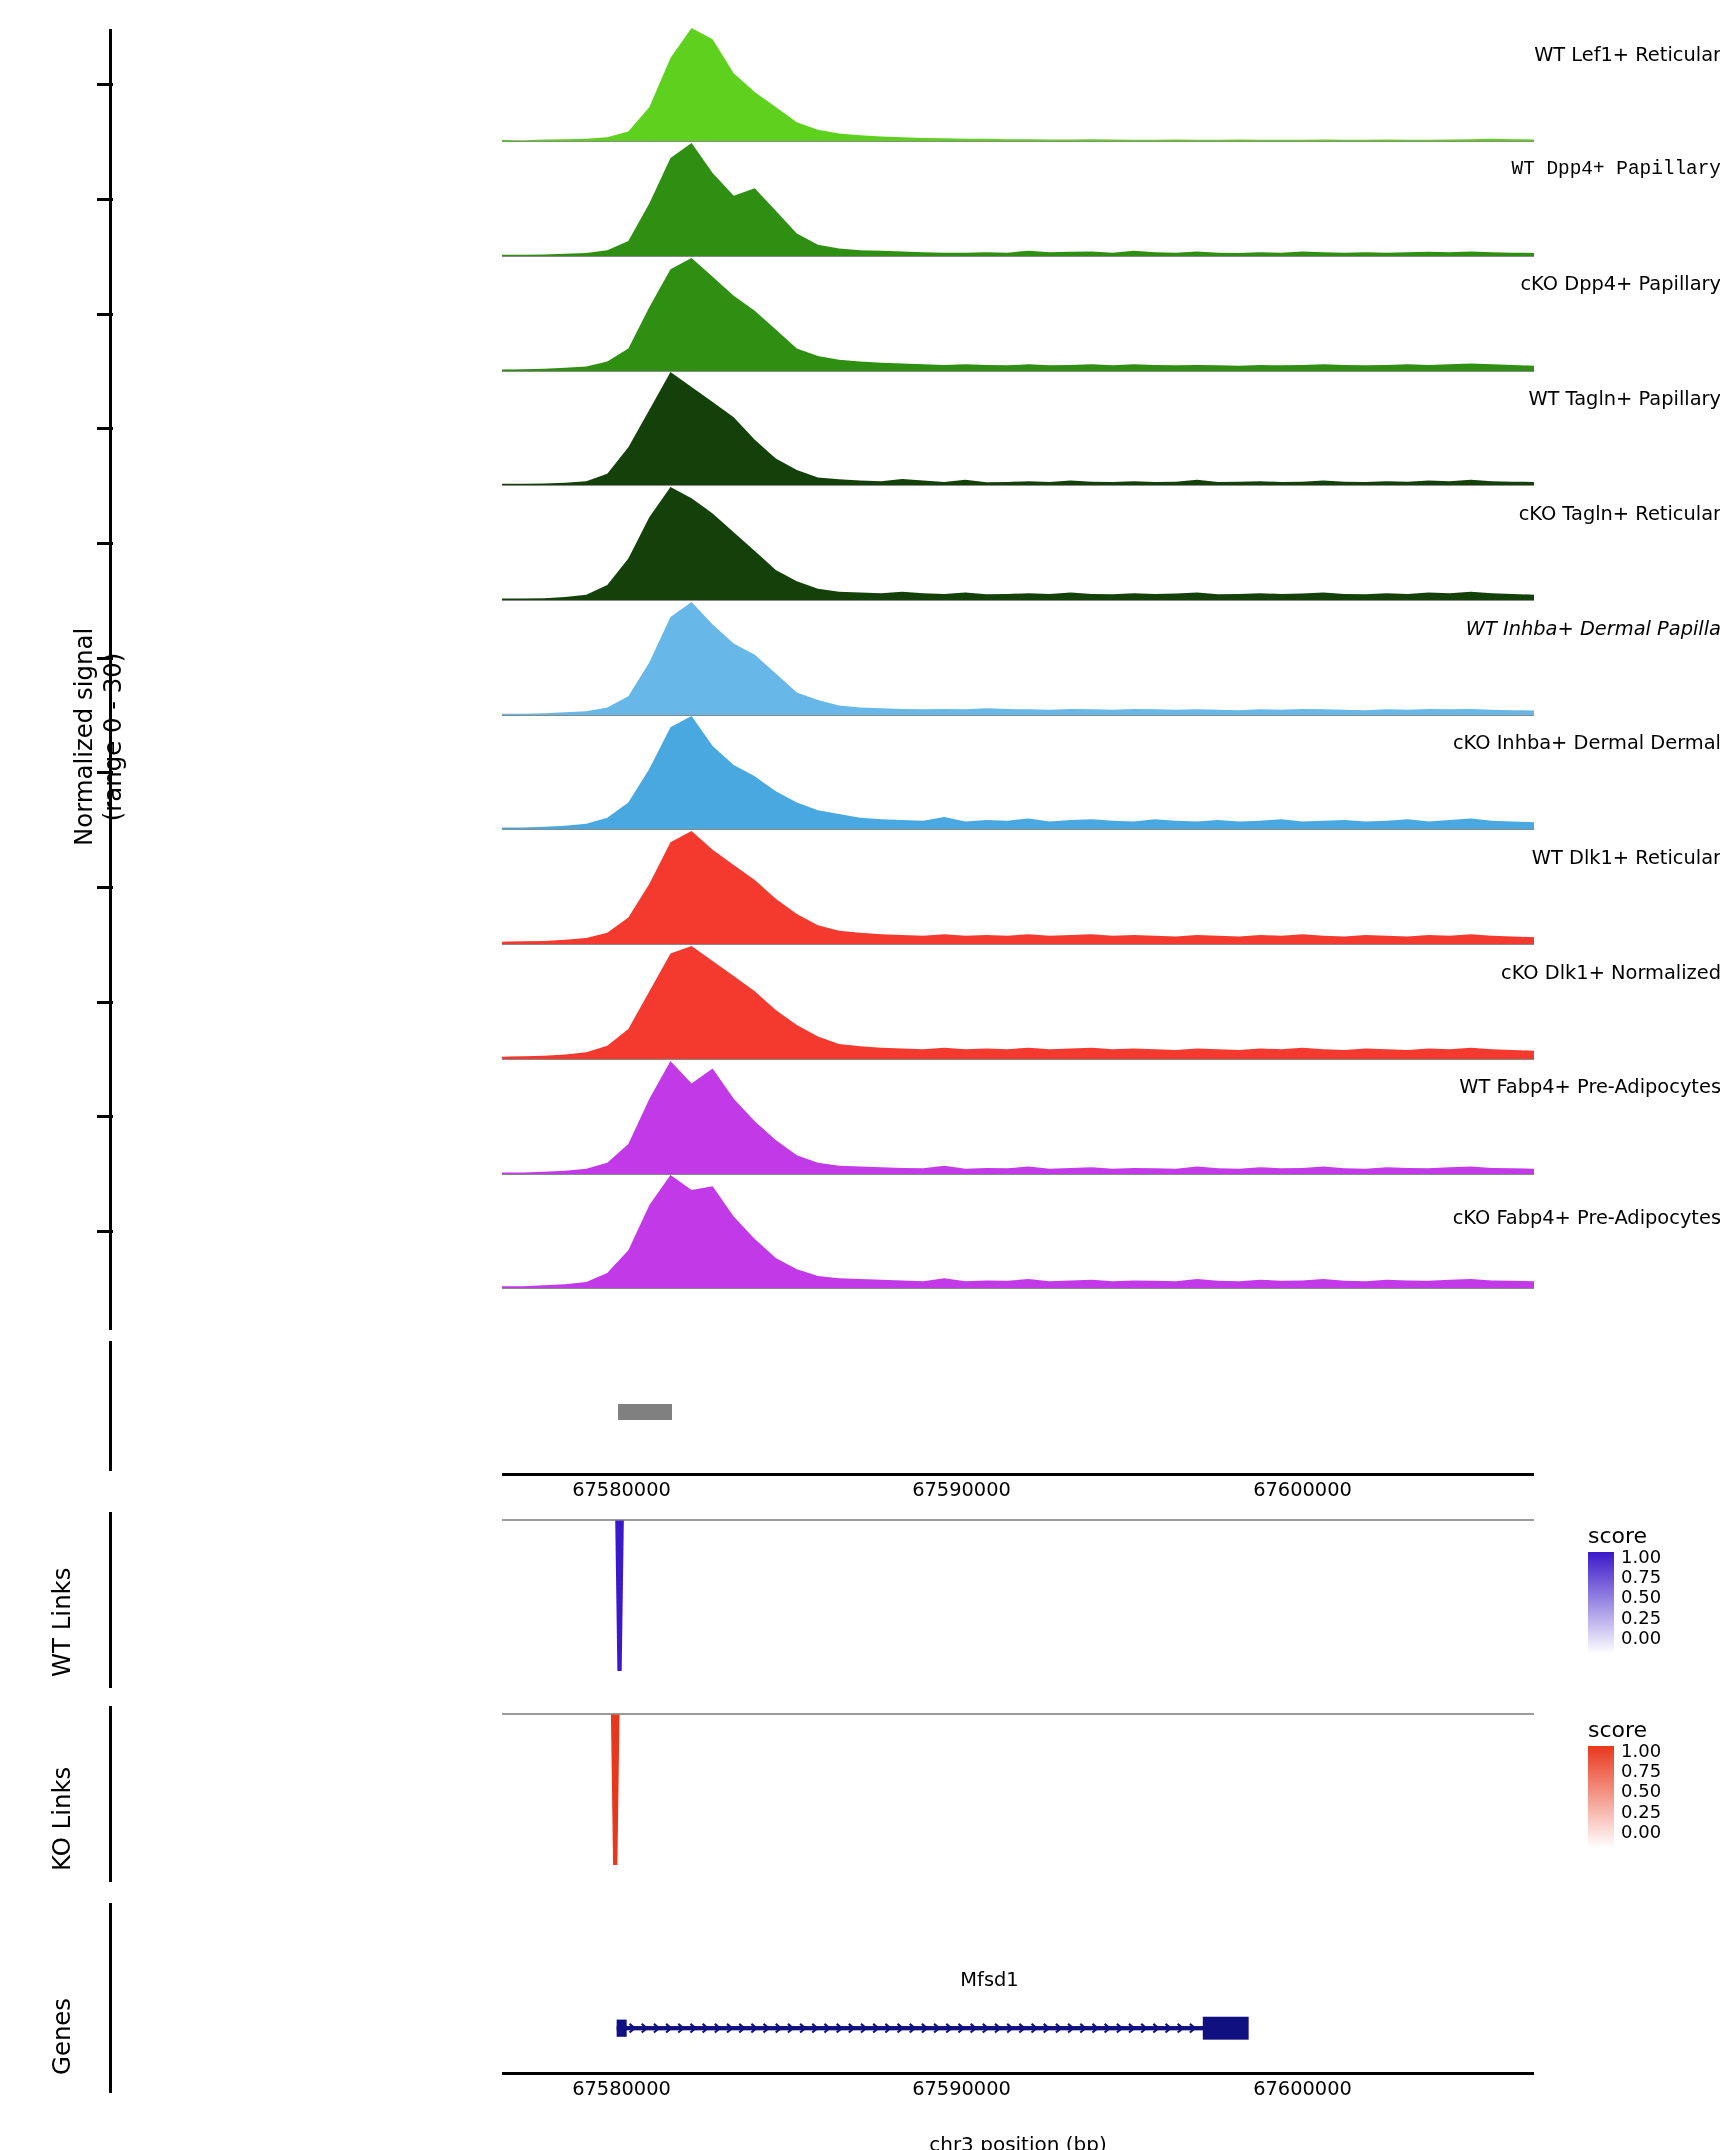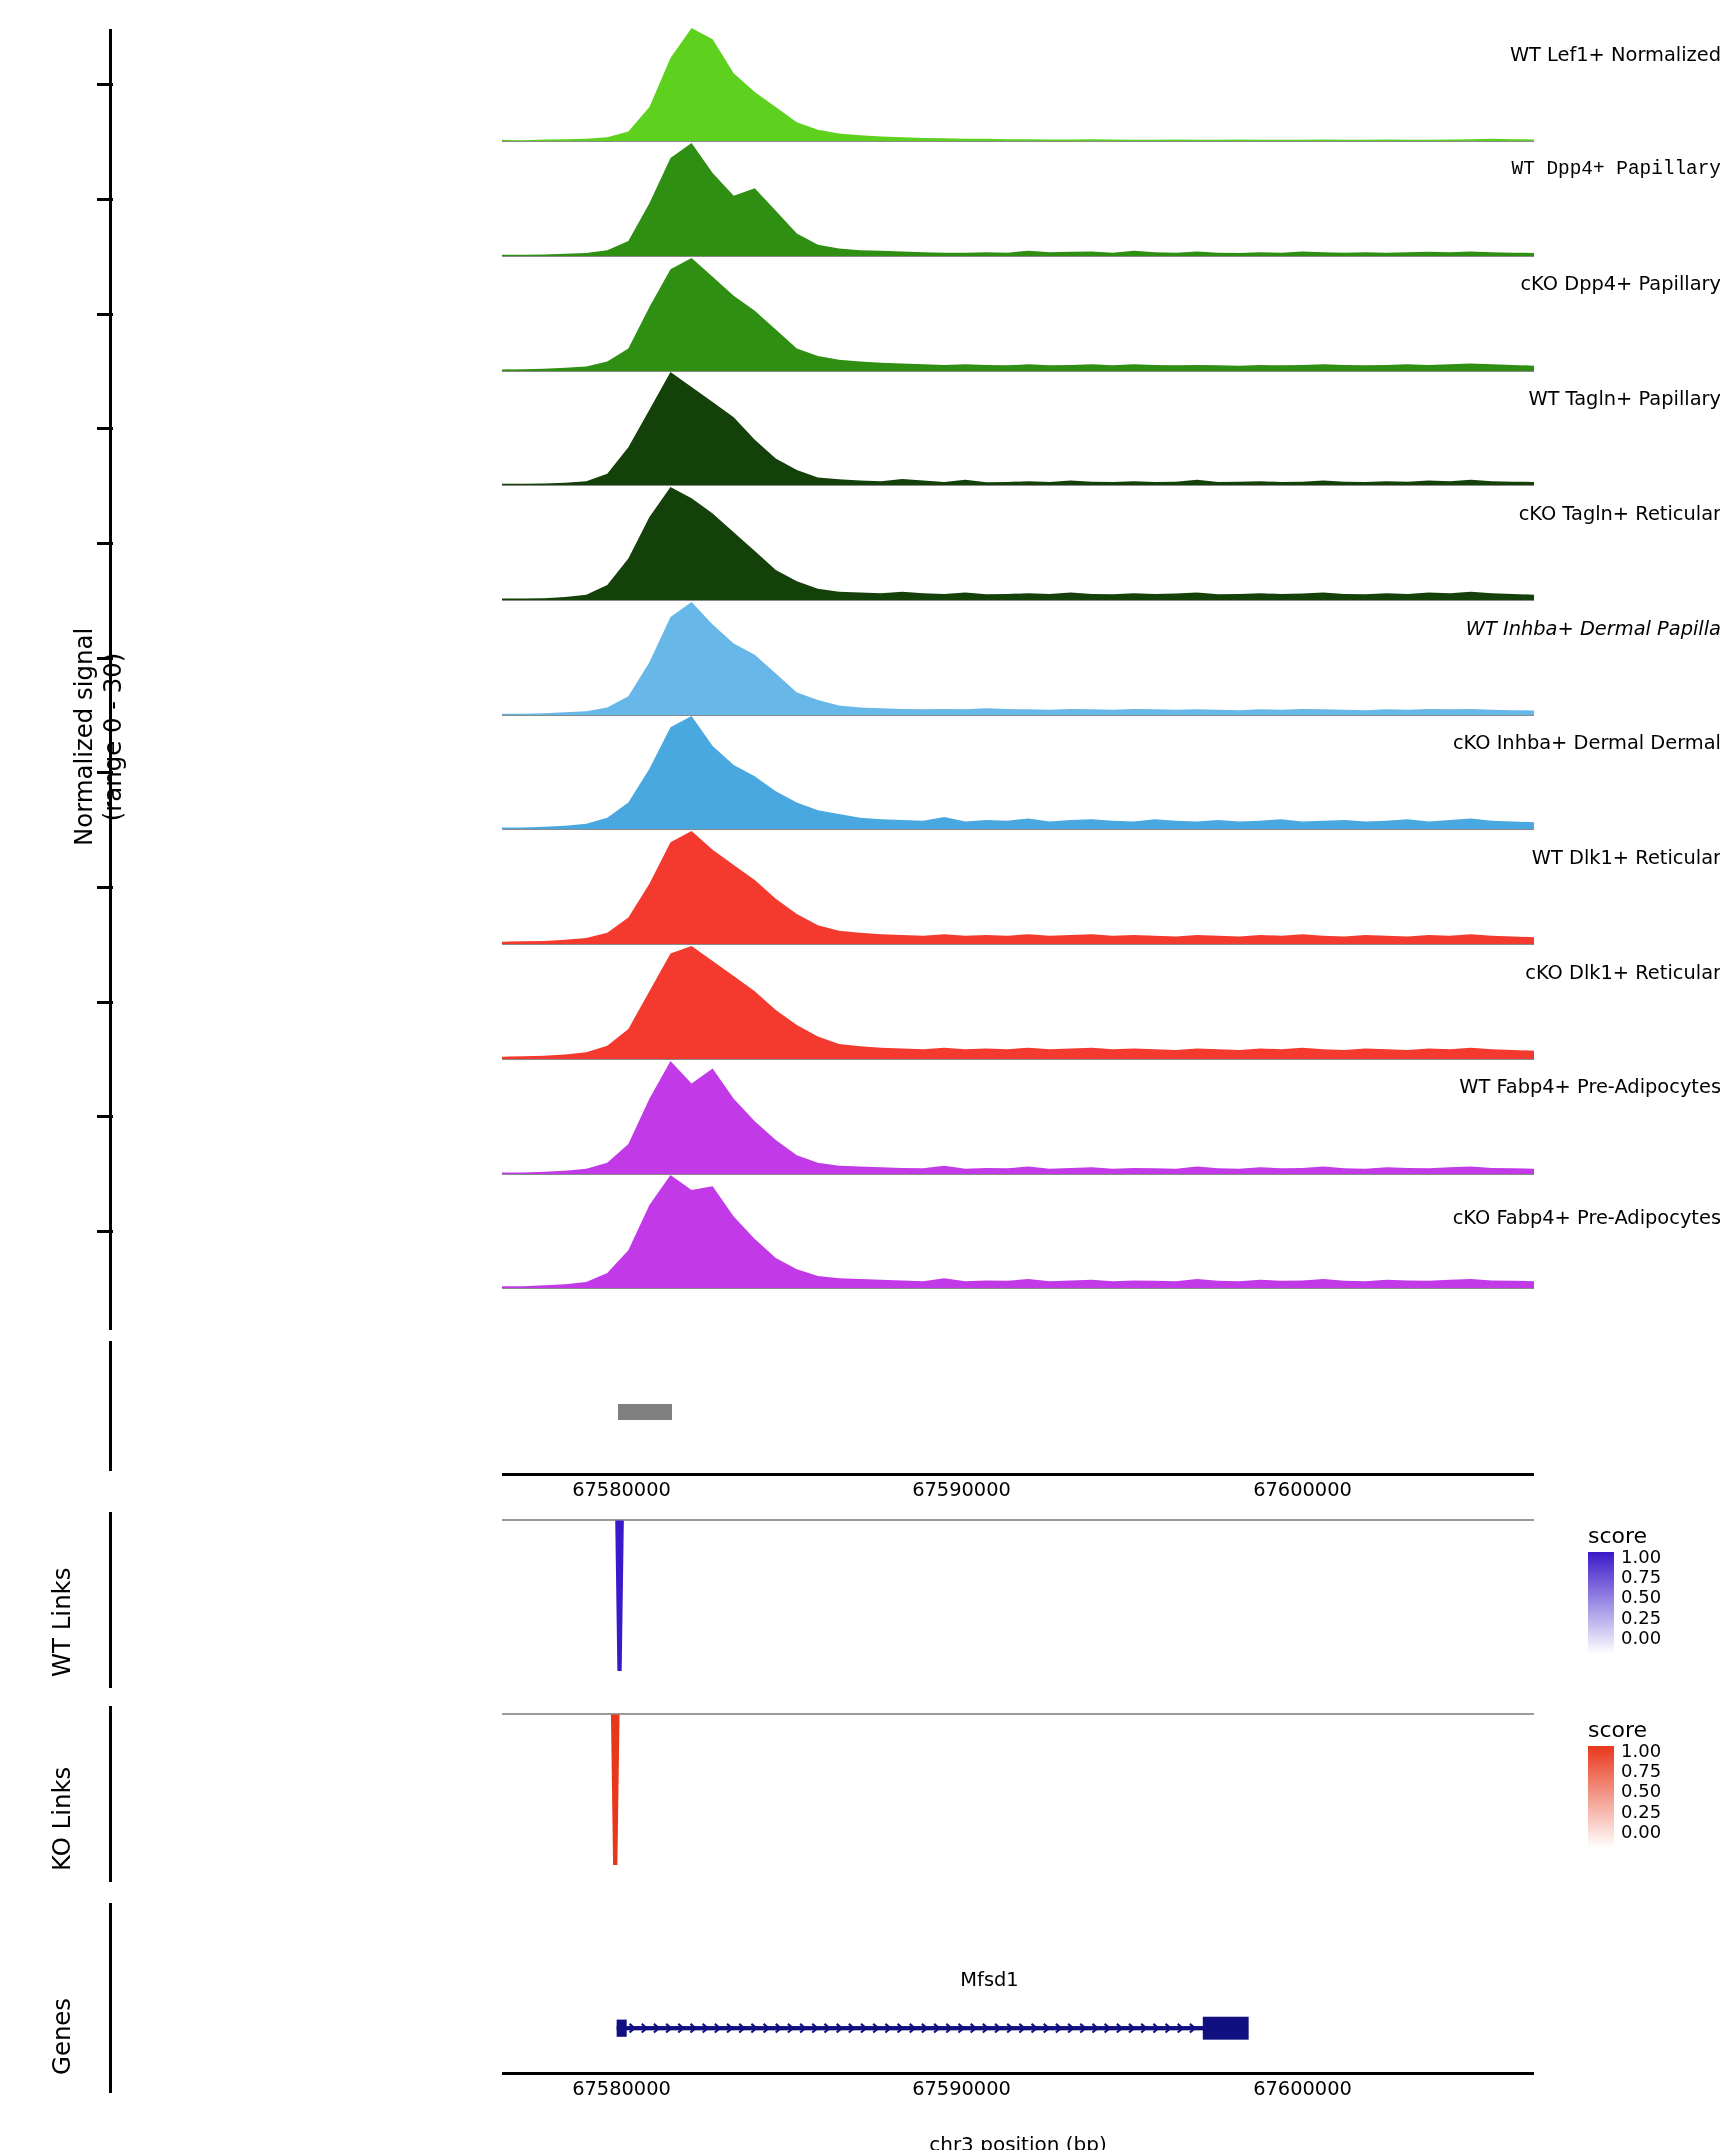--- a/index.html
+++ b/index.html
@@ -93,21 +93,21 @@
 
     <div id="cov-axis"></div>
     <div id="ylab">
       <div class="t vrot">
         <span>Normalized signal</span><br>
         <span>(range 0 - 30)</span>
       </div>
     </div>
 
     <div id="cov-tracks">
-        <div class="tracklabel" style="top: 43px;">WT Lef1+ Normalized</div>
+        <div class="tracklabel" style="top: 43px;">WT Lef1+ Reticular</div>
         <div class="track" style="top: 27px;">
           <div class="plot">
             <svg viewBox="0 0 1440 158" preserveAspectRatio="none">
               <path d="M0,158 L0.0,156.4 L29.4,156.9 L58.8,155.9 L88.2,155.4 L117.6,154.8 L146.9,152.7 L176.3,144.8 L205.7,110.6 L235.1,42.1 L264.5,0.0 L293.9,15.8 L323.3,63.2 L352.7,89.5 L382.0,110.6 L411.4,131.7 L440.8,142.2 L470.2,147.5 L499.6,150.1 L529.0,151.7 L558.4,152.7 L587.8,153.8 L617.1,154.3 L646.5,154.8 L675.9,154.8 L705.3,155.4 L734.7,155.4 L764.1,155.9 L793.5,155.9 L822.9,155.4 L852.2,155.9 L881.6,156.4 L911.0,156.4 L940.4,155.9 L969.8,156.4 L999.2,156.4 L1028.6,155.9 L1058.0,156.4 L1087.3,156.4 L1116.7,156.4 L1146.1,155.9 L1175.5,156.4 L1204.9,156.4 L1234.3,155.9 L1263.7,156.4 L1293.1,156.4 L1322.4,155.9 L1351.8,155.4 L1381.2,154.8 L1410.6,155.4 L1440.0,155.9 L1440,158 Z" fill="#5ed11e"></path>
             </svg>
           </div>
           <div class="baseline"></div>
         </div>
         <div class="tracklabel" style="top: 158px; font-family: Liberation Mono, monospace;">WT Dpp4+ Papillary</div>
         <div class="track" style="top: 142px;">
@@ -165,21 +165,21 @@
         </div>
         <div class="tracklabel" style="top: 846px;">WT Dlk1+ Reticular</div>
         <div class="track" style="top: 830px;">
           <div class="plot">
             <svg viewBox="0 0 1440 158" preserveAspectRatio="none">
               <path d="M0,158 L0.0,154.8 L29.4,154.3 L58.8,153.8 L88.2,152.2 L117.6,149.6 L146.9,142.2 L176.3,121.1 L205.7,73.7 L235.1,15.8 L264.5,0.0 L293.9,26.3 L323.3,47.4 L352.7,68.5 L382.0,94.8 L411.4,115.9 L440.8,131.7 L470.2,139.6 L499.6,142.2 L529.0,144.3 L558.4,145.4 L587.8,146.4 L617.1,144.3 L646.5,146.4 L675.9,145.4 L705.3,146.4 L734.7,144.3 L764.1,146.4 L793.5,145.4 L822.9,144.3 L852.2,146.4 L881.6,145.4 L911.0,146.4 L940.4,147.5 L969.8,145.4 L999.2,146.4 L1028.6,147.5 L1058.0,145.4 L1087.3,146.4 L1116.7,144.3 L1146.1,146.4 L1175.5,147.5 L1204.9,145.4 L1234.3,146.4 L1263.7,147.5 L1293.1,145.4 L1322.4,146.4 L1351.8,144.3 L1381.2,146.4 L1410.6,147.5 L1440.0,148.5 L1440,158 Z" fill="#f43a2e"></path>
             </svg>
           </div>
           <div class="baseline"></div>
         </div>
-        <div class="tracklabel" style="top: 961px;">cKO Dlk1+ Reticular</div>
+        <div class="tracklabel" style="top: 961px;">cKO Dlk1+ Normalized</div>
         <div class="track" style="top: 945px;">
           <div class="plot">
             <svg viewBox="0 0 1440 158" preserveAspectRatio="none">
               <path d="M0,158 L0.0,154.8 L29.4,154.3 L58.8,153.3 L88.2,151.7 L117.6,148.5 L146.9,139.6 L176.3,115.9 L205.7,63.2 L235.1,10.5 L264.5,0.0 L293.9,21.1 L323.3,42.1 L352.7,63.2 L382.0,89.5 L411.4,110.6 L440.8,126.4 L470.2,136.9 L499.6,140.1 L529.0,142.2 L558.4,143.3 L587.8,144.3 L617.1,142.2 L646.5,144.3 L675.9,143.3 L705.3,144.3 L734.7,142.2 L764.1,144.3 L793.5,143.3 L822.9,142.2 L852.2,144.3 L881.6,143.3 L911.0,144.3 L940.4,145.4 L969.8,143.3 L999.2,144.3 L1028.6,145.4 L1058.0,143.3 L1087.3,144.3 L1116.7,142.2 L1146.1,144.3 L1175.5,145.4 L1204.9,143.3 L1234.3,144.3 L1263.7,145.4 L1293.1,143.3 L1322.4,144.3 L1351.8,142.2 L1381.2,144.3 L1410.6,145.4 L1440.0,146.4 L1440,158 Z" fill="#f43a2e"></path>
             </svg>
           </div>
           <div class="baseline"></div>
         </div>
         <div class="tracklabel" style="top: 1075px;">WT Fabp4+ Pre-Adipocytes</div>
         <div class="track" style="top: 1060px;">

